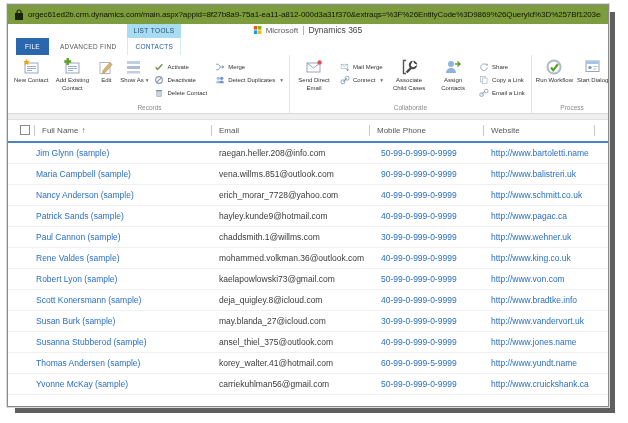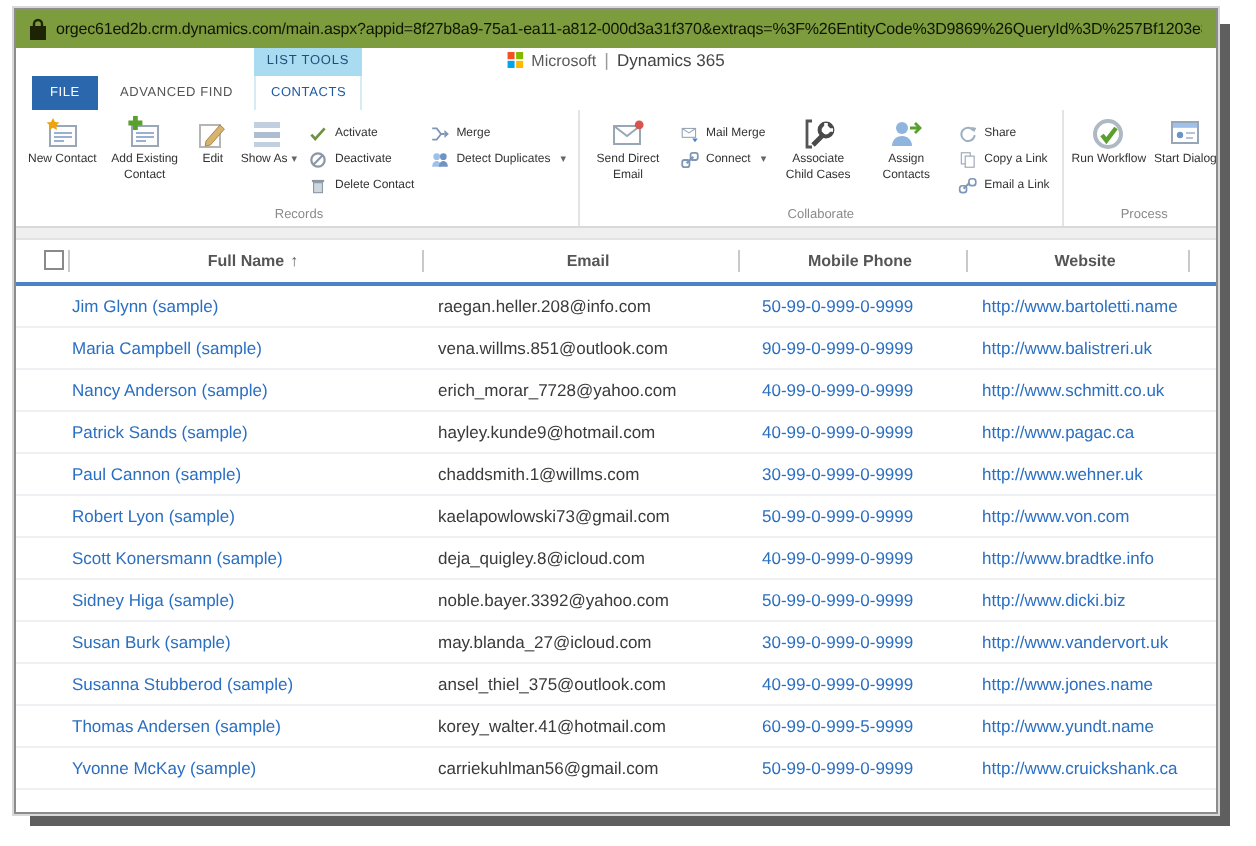--- a/index.html
+++ b/index.html
@@ -45,21 +45,21 @@
   .small-btn .icon{width:10px;height:10px;flex:0 0 auto;}
   .small-btn .icon svg{width:10px;height:10px;}
   .caret{font-size:5.5px;color:#666;margin-left:2px;}
 
   
   .grid-gap{height:5px;background:#efefef;border-bottom:1px solid #e3e3e3;}
   .grid{background:#fff;}
   table{border-collapse:collapse;table-layout:fixed;width:600px;}
   col.c-check{width:26px;}col.c-name{width:177px;}col.c-email{width:158px;}
   col.c-phone{width:114px;}col.c-web{width:111px;}col.c-sp{width:14px;}
-  th{height:21px;text-align:center;font-weight:bold;font-size:8px;color:#555;
+  th{height:21px;text-align:left;font-weight:normal;font-size:8px;color:#555;
     border-bottom:2px solid #4a83c6;position:relative;padding:0 0 0 8px;white-space:nowrap;overflow:hidden;margin-top:20px;}
   th.sep::before{content:"";position:absolute;left:0;top:5px;bottom:5px;width:1px;background:#c9c9c9;}
   th.check{padding-left:12px;}
   .cbx{width:8px;height:8px;border:1px solid #8a8a8a;background:#fff;display:inline-block;}
   .sort-arrow{font-size:8px;color:#666;margin-left:3px;}
   td{height:20px;font-size:8.5px;border-bottom:1px solid #eef0f3;white-space:nowrap;overflow:hidden;padding:0 0 0 8px;}
   td.name{padding-left:2px;}
   td.phone{padding-left:12px;}
   .lnk{color:#2a6fc1;}
   td.email{color:#3a3a3a;}
@@ -338,44 +338,44 @@
           <tr>
             <td></td>
             <td class="name"><span class="lnk">Paul Cannon (sample)</span></td>
             <td class="email"><span>chaddsmith.1@willms.com</span></td>
             <td class="phone"><span class="lnk">30-99-0-999-0-9999</span></td>
             <td class="web"><span class="lnk">http://www.wehner.uk</span></td>
             <td></td>
           </tr>
           <tr>
             <td></td>
+            <td class="name"><span class="lnk">Rene Valdes (sample)</span></td>
+            <td class="email"><span>mohammed.volkman.36@outlook.com</span></td>
+            <td class="phone"><span class="lnk">40-99-0-999-0-9999</span></td>
+            <td class="web"><span class="lnk">http://www.king.co.uk</span></td>
+            <td></td>
+          </tr>
+          <tr>
+            <td></td>
             <td class="name"><span class="lnk">Robert Lyon (sample)</span></td>
             <td class="email"><span>kaelapowlowski73@gmail.com</span></td>
             <td class="phone"><span class="lnk">50-99-0-999-0-9999</span></td>
             <td class="web"><span class="lnk">http://www.von.com</span></td>
             <td></td>
           </tr>
           <tr>
             <td></td>
             <td class="name"><span class="lnk">Scott Konersmann (sample)</span></td>
             <td class="email"><span>deja_quigley.8@icloud.com</span></td>
             <td class="phone"><span class="lnk">40-99-0-999-0-9999</span></td>
             <td class="web"><span class="lnk">http://www.bradtke.info</span></td>
             <td></td>
           </tr>
           <tr>
             <td></td>
-            <td class="name"><span class="lnk">Sidney Higa (sample)</span></td>
-            <td class="email"><span>noble.bayer.3392@yahoo.com</span></td>
-            <td class="phone"><span class="lnk">50-99-0-999-0-9999</span></td>
-            <td class="web"><span class="lnk">http://www.dicki.biz</span></td>
-            <td></td>
-          </tr>
-          <tr>
-            <td></td>
             <td class="name"><span class="lnk">Susan Burk (sample)</span></td>
             <td class="email"><span>may.blanda_27@icloud.com</span></td>
             <td class="phone"><span class="lnk">30-99-0-999-0-9999</span></td>
             <td class="web"><span class="lnk">http://www.vandervort.uk</span></td>
             <td></td>
           </tr>
           <tr>
             <td></td>
             <td class="name"><span class="lnk">Susanna Stubberod (sample)</span></td>
             <td class="email"><span>ansel_thiel_375@outlook.com</span></td>

